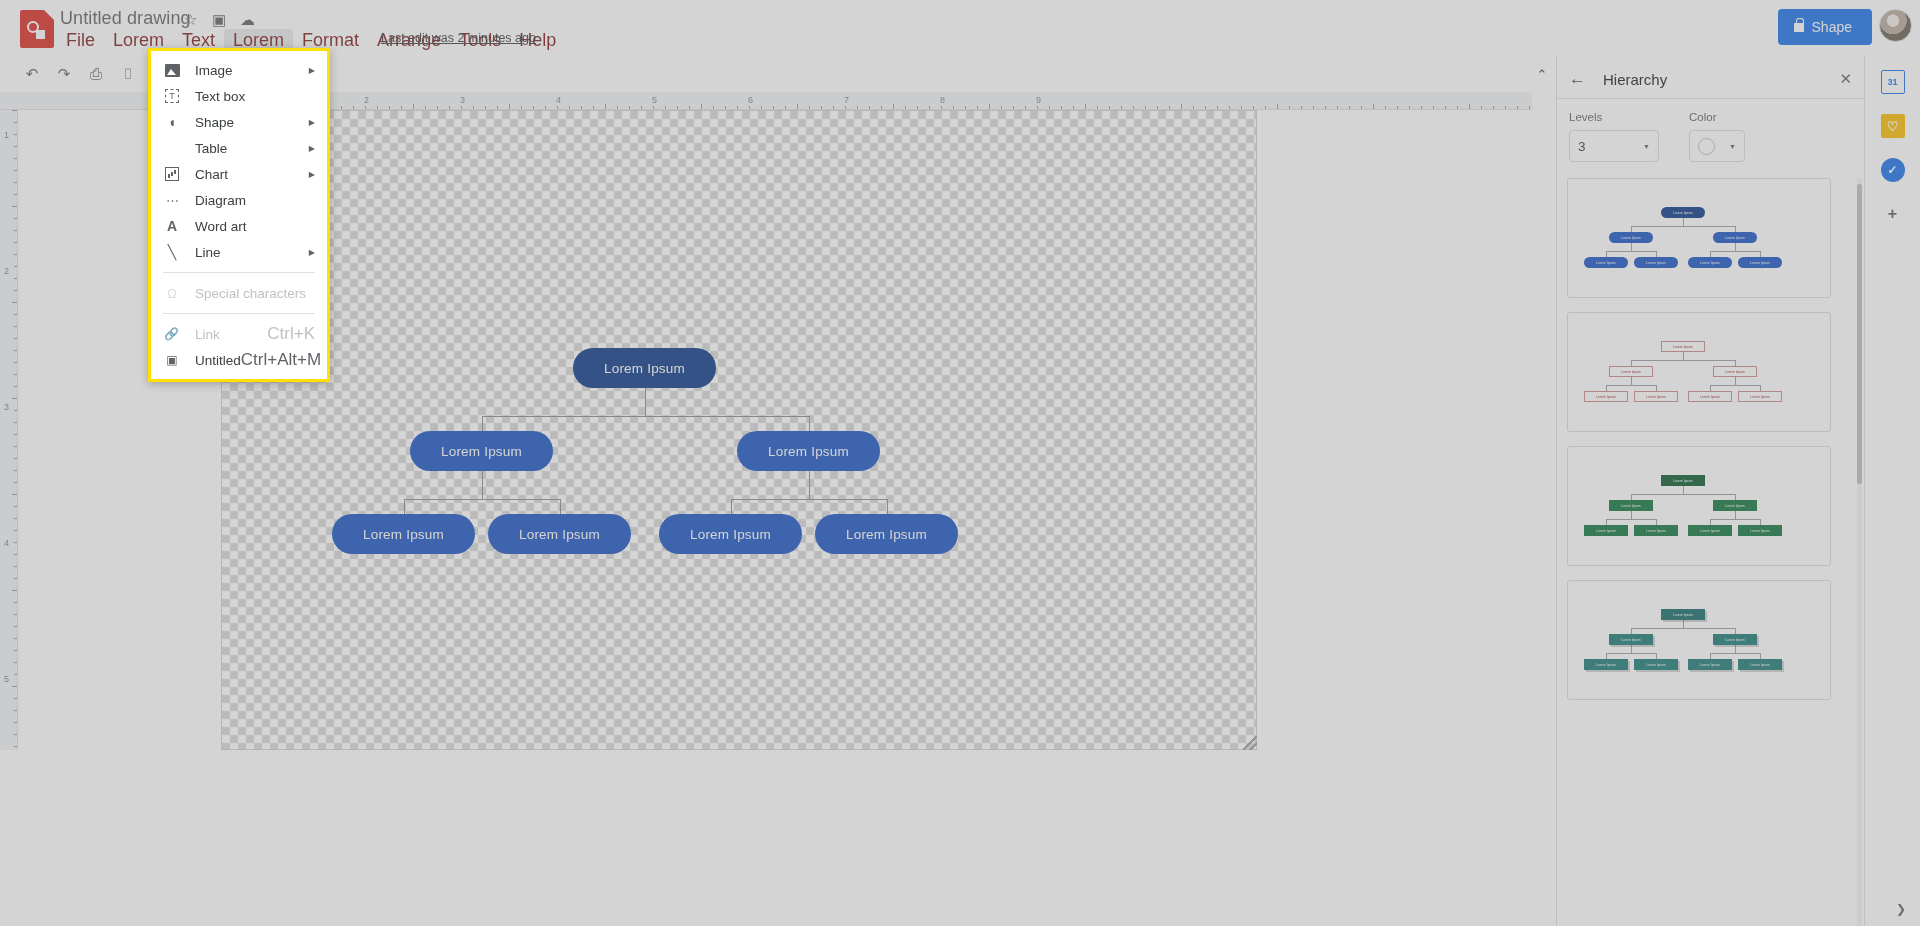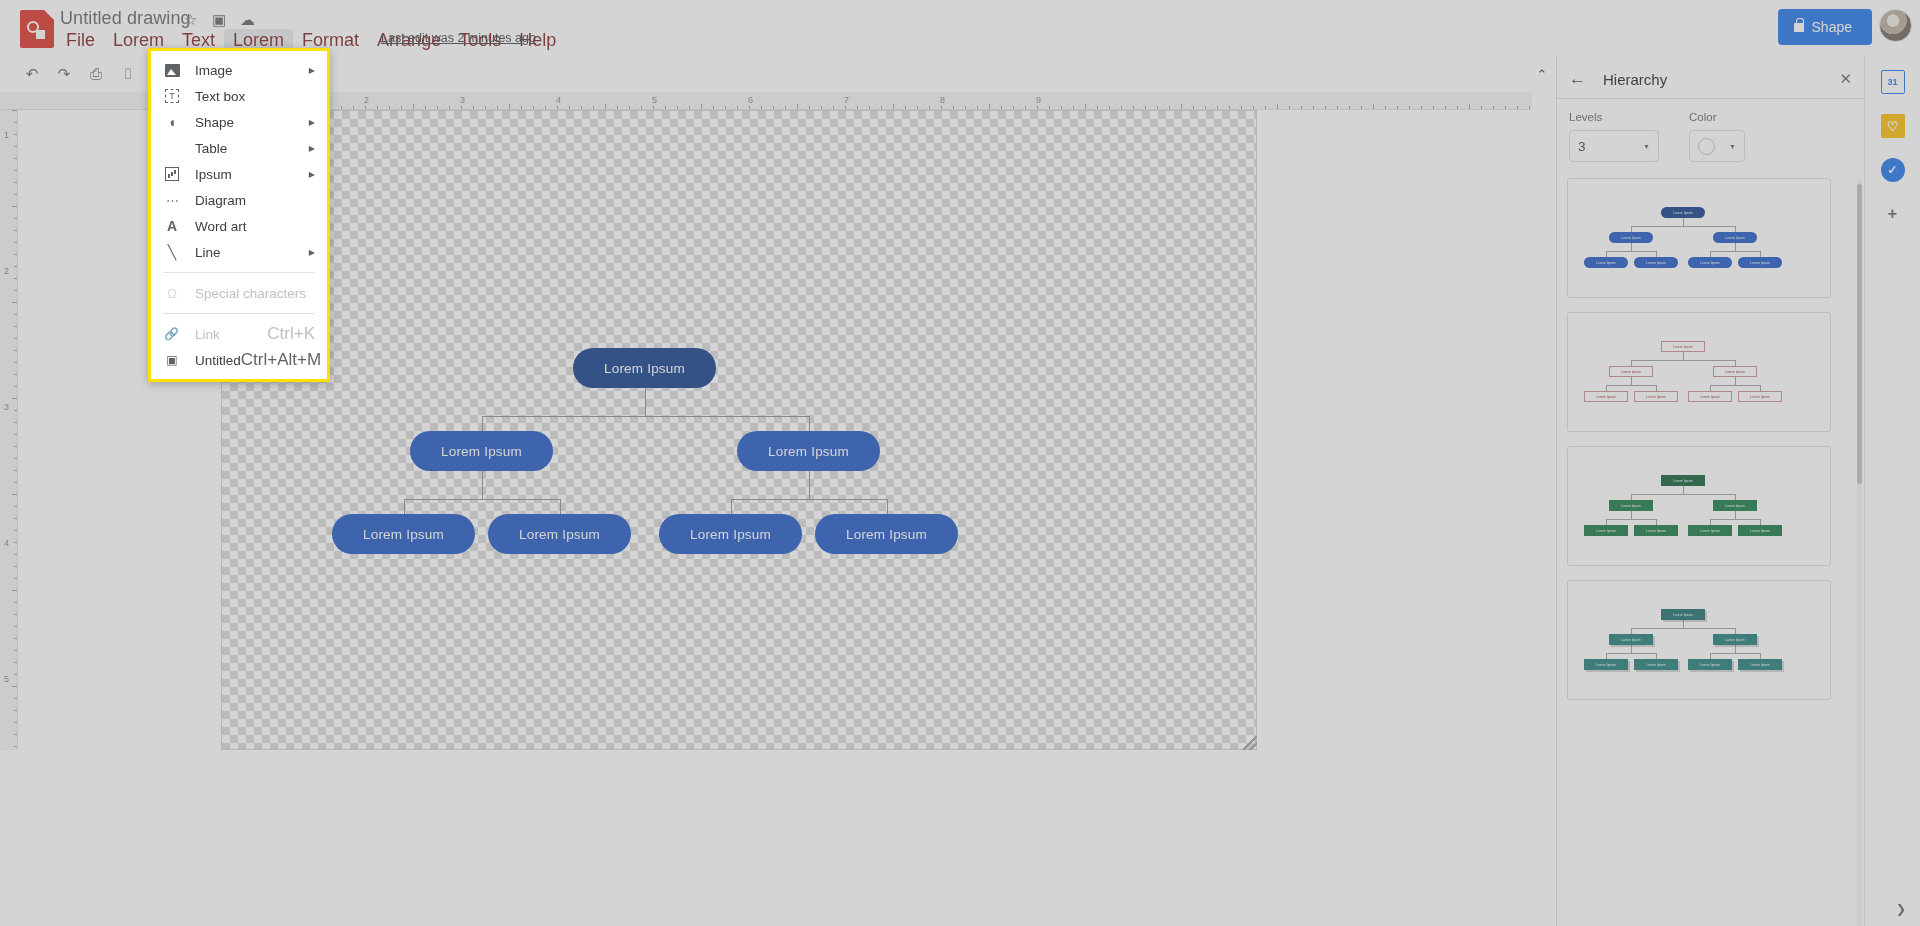--- a/index.html
+++ b/index.html
@@ -507,21 +507,21 @@
     </div>
     <div class="mi">
       <span class="mi-ico"></span>
       <span class="mi-label">Table</span>
       <span class="mi-arrow">▶</span>
     </div>
     <div class="mi">
       <span class="mi-ico">
         <span class="ic-chart"></span>
       </span>
-      <span class="mi-label">Ipsum</span>
+      <span class="mi-label">Chart</span>
       <span class="mi-arrow">▶</span>
     </div>
     <div class="mi">
       <span class="mi-ico">
         <span style="font-size:13px;letter-spacing:-1px;">⋯</span>
       </span>
       <span class="mi-label">Diagram</span>
     </div>
     <div class="mi">
       <span class="mi-ico">

